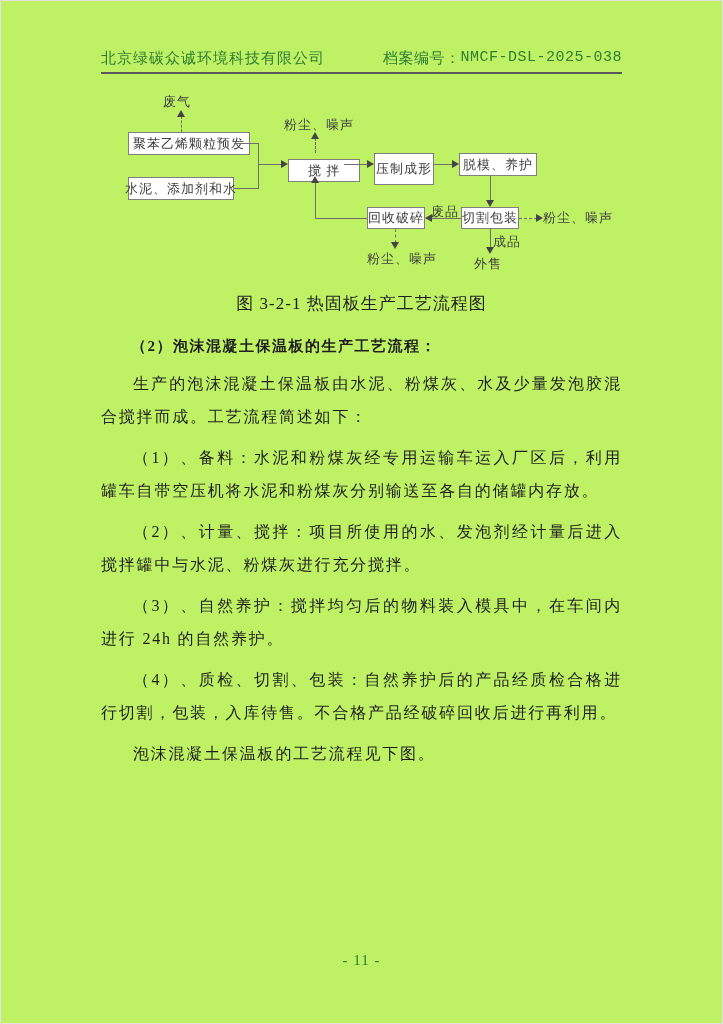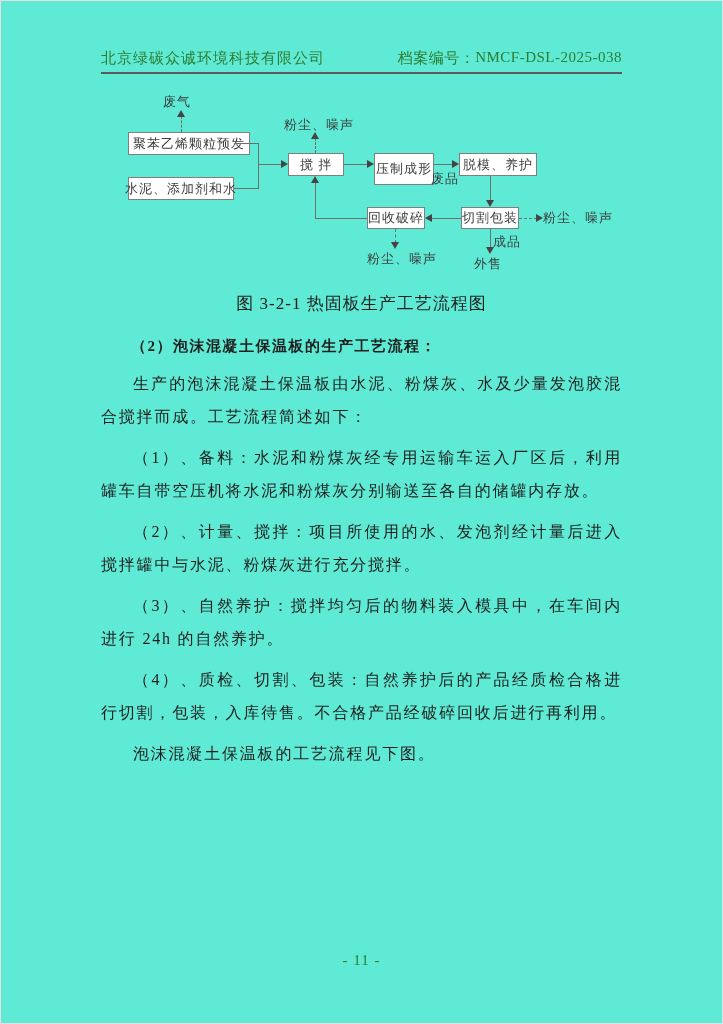--- a/index.html
+++ b/index.html
@@ -1,40 +1,40 @@
 <!DOCTYPE html>
 <html><head>
 <meta charset="utf-8">
 <style>
   * { margin:0; padding:0; box-sizing:border-box; }
   html,body { background:#ffffff; }
   .page {
     position:relative;
     width:723px; height:1024px;
-    background:#5eead4;
+    background:#bef264;
     border:1px solid #e2e2e2;
     overflow:hidden;
     font-family:"Liberation Serif","DejaVu Serif",serif;
     color:#1f1f1f;
   }
   
   .header {
     margin:0 100px;
     padding-top:48px;
     display:flex;
     justify-content:space-between;
     align-items:flex-end;
     border-bottom:2px solid #5a5a5a;
     padding-bottom:4px;
     font-size:15px;
     color:#2e7d32;
     letter-spacing:1px;
   }
   .header .right { display:flex; letter-spacing:0.5px; }
-  .header .docno { letter-spacing:0.5px; font-family:Liberation Serif, serif; }
+  .header .docno { letter-spacing:0.5px; font-family:Liberation Mono, monospace; }
   
   .flow {
     position:relative;
     height:196px;
     margin-top:16px;
     font-size:13px;
     color:#3c3c3c;
   }
   .box {
     position:absolute;
@@ -99,31 +99,31 @@
     <span class="right">
       <span>档案编号：</span>
       <span class="docno">NMCF-DSL-2025-038</span>
     </span>
   </div>
 
   <div class="flow">
 
     <div class="box" style="left:127px;top:42px;width:122px;height:23px">聚苯乙烯颗粒预发</div>
     <div class="box" style="left:127px;top:87px;width:106px;height:23px">水泥、添加剂和水</div>
-    <div class="box" style="left:287px;top:63px;width:56px;height:23px">搅 拌</div>
+    <div class="box" style="left:287px;top:69px;width:72px;height:23px">搅 拌</div>
     <div class="box" style="left:373px;top:63px;width:60px;height:32px">压制成形</div>
     <div class="box" style="left:458px;top:63px;width:78px;height:23px">脱模、养护</div>
     <div class="box" style="left:366px;top:117px;width:58px;height:22px">回收破碎</div>
     <div class="box" style="left:460px;top:117px;width:58px;height:22px">切割包装</div>
 
     <div class="lbl" style="left:162px;top:3px">废气</div>
     <div class="lbl" style="left:283px;top:26px">粉尘、噪声</div>
     <div class="lbl" style="left:542px;top:119px">粉尘、噪声</div>
     <div class="lbl" style="left:366px;top:160px">粉尘、噪声</div>
-    <div class="lbl" style="left:430px;top:80px">废品</div>
+    <div class="lbl" style="left:430px;top:113px">废品</div>
     <div class="lbl" style="left:492px;top:143px">成品</div>
     <div class="lbl" style="left:473px;top:165px">外售</div>
 
     <div class="dvl" style="left:180px;top:26px;height:16px"></div>
     <div class="ah ah-u" style="left:176px;top:20px"></div>
 
     <div class="dvl" style="left:314px;top:48px;height:15px"></div>
     <div class="ah ah-u" style="left:310px;top:42px"></div>
 
     <div class="hl" style="left:233px;top:53px;width:25px"></div>

